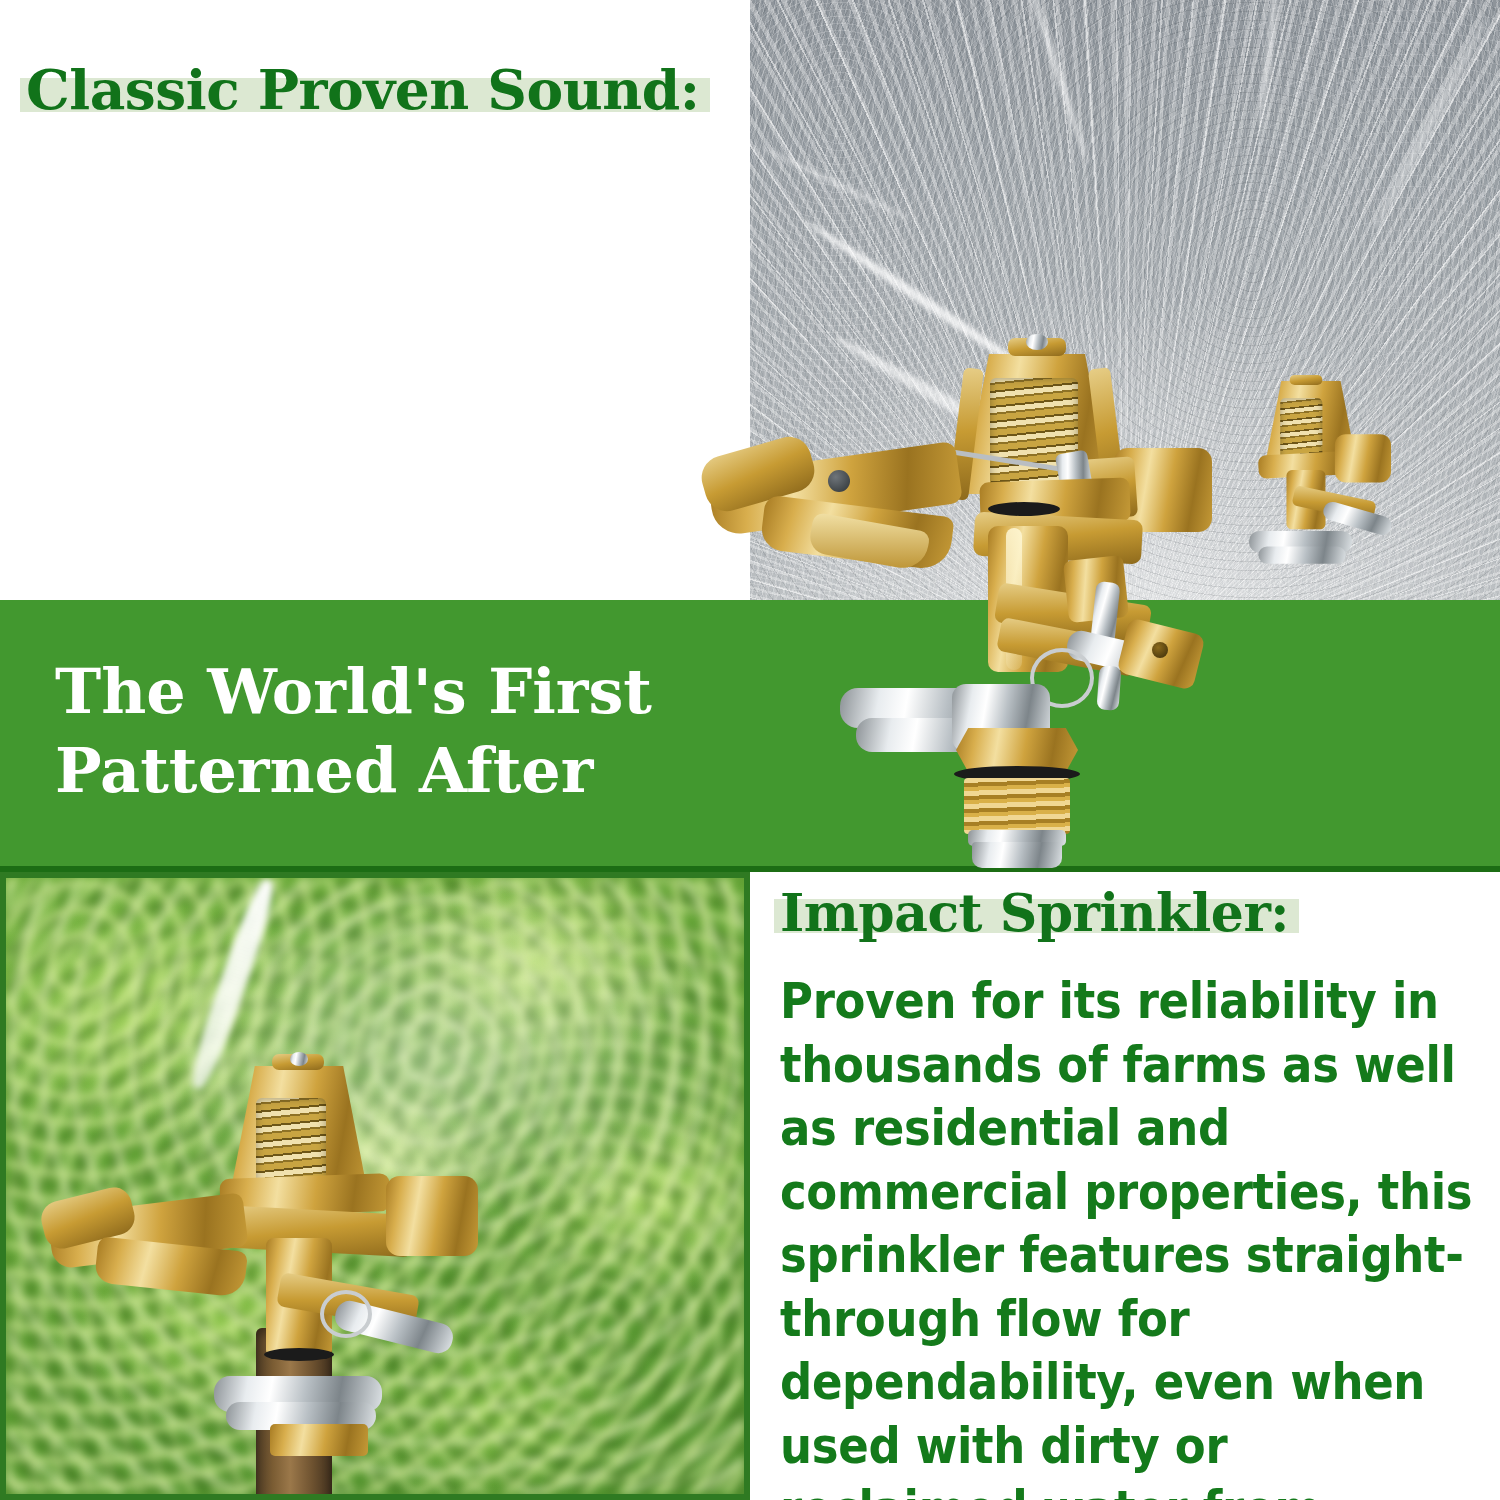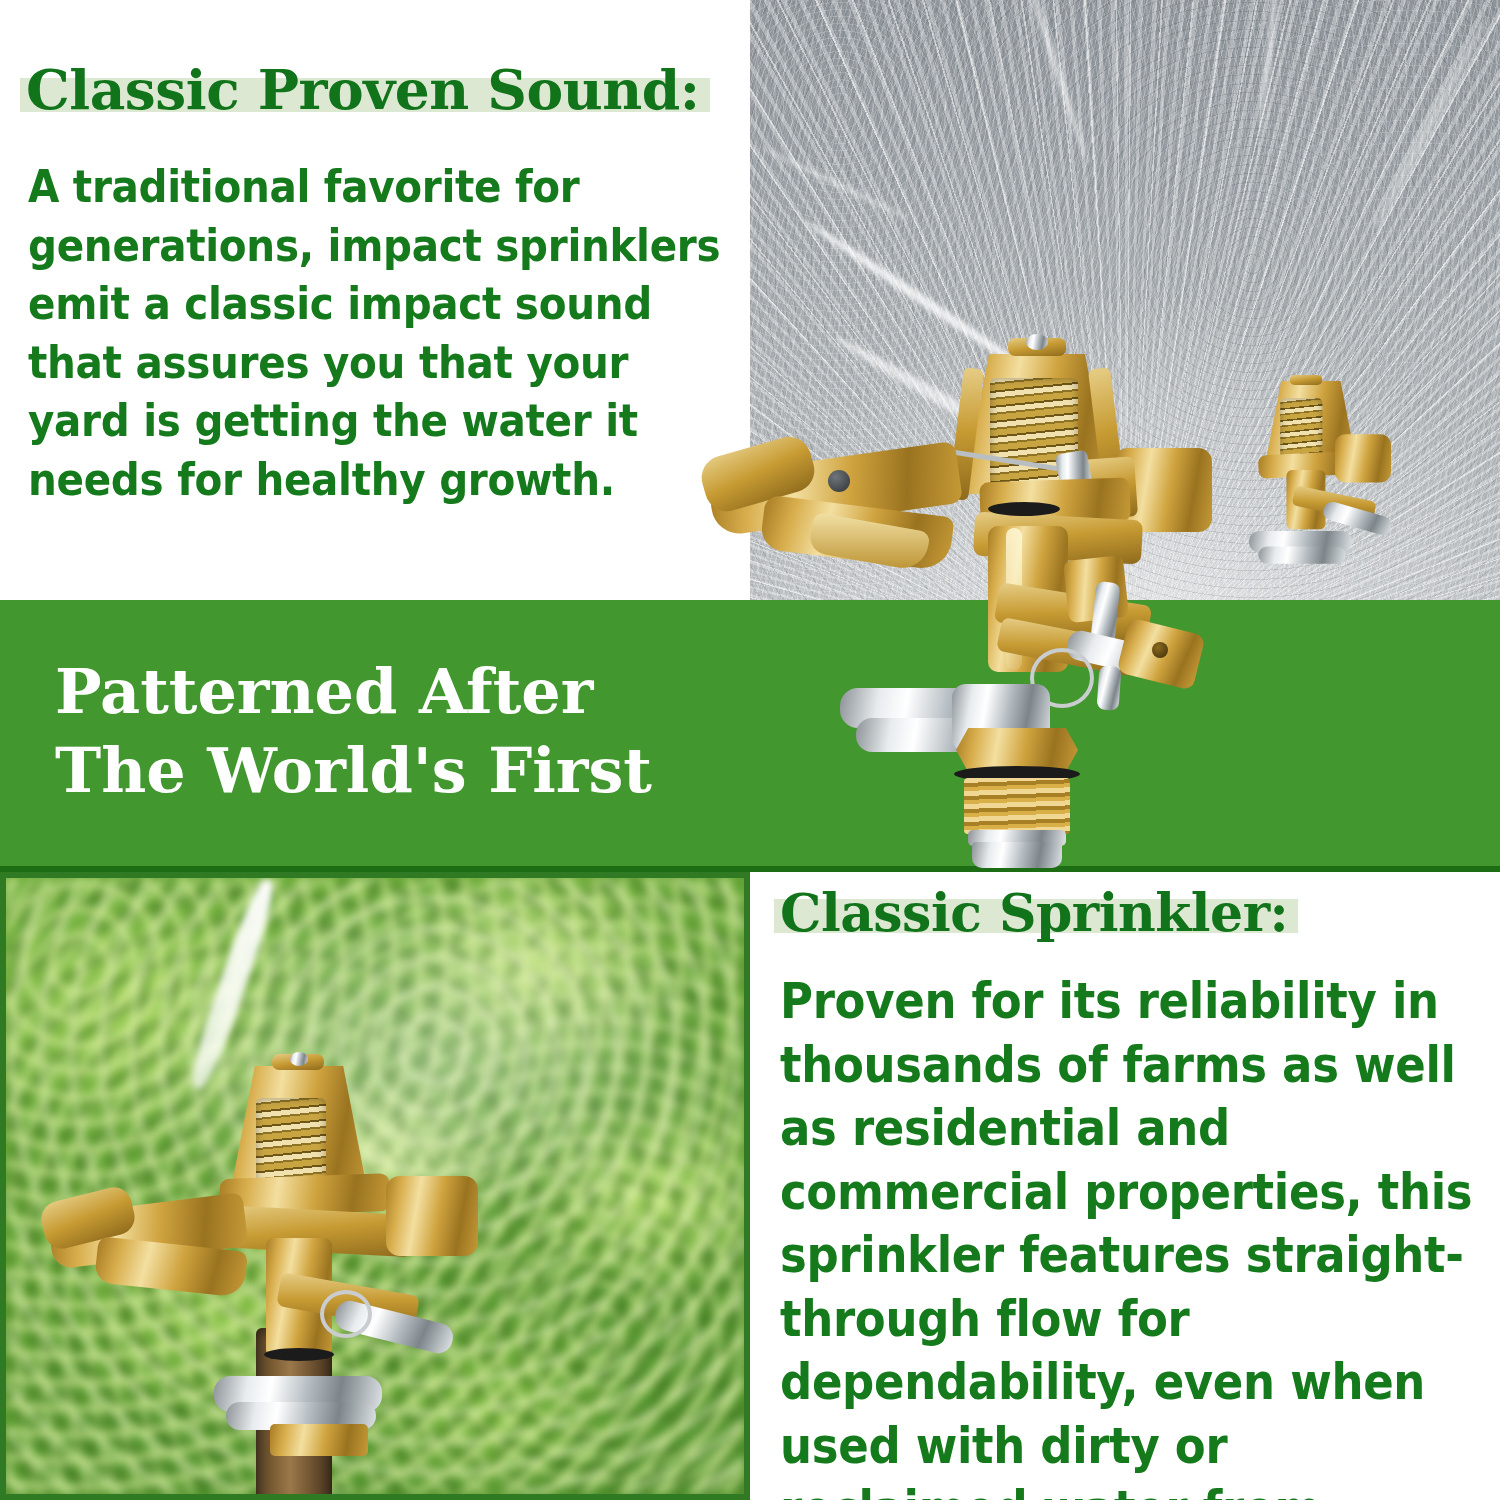--- a/index.html
+++ b/index.html
@@ -140,39 +140,38 @@
 </head>
 <body>
 
 <div id="root">
 
   <div class="panel" id="tl-panel">
     <div class="heading" id="tl-heading">
       <span class="hl"></span>
       <span class="txt">Classic Proven Sound:</span>
     </div>
-    <div id="tl-body">A traditional favorite for generations,  impact sprinklers emit a classic impact sound that assures you that your yard is getting the water it needs for healthy growth.</div>
   </div>
 
   <div class="panel" id="tr-photo">
     <div class="speck"></div>
     <div class="grain"></div>
     <div class="streak" style="left:30px;top:300px;width:300px;height:10px;transform:rotate(34deg);"></div>
     <div class="streak" style="left:60px;top:420px;width:360px;height:14px;transform:rotate(30deg);opacity:.8;"></div>
     <div class="streak" style="left:200px;top:60px;width:210px;height:7px;transform:rotate(72deg);opacity:.7;"></div>
     <div class="streak" style="left:430px;top:40px;width:180px;height:6px;transform:rotate(96deg);opacity:.65;"></div>
     <div class="streak" style="left:560px;top:120px;width:240px;height:8px;transform:rotate(118deg);opacity:.6;"></div>
     <div class="streak" style="left:0px;top:180px;width:170px;height:6px;transform:rotate(26deg);opacity:.55;"></div>
   </div>
 
   <div class="panel" id="banner"></div>
   <div id="banner-rule"></div>
   <div id="banner-heading">
+    <div>The World's First</div>
     <div>Patterned After</div>
-    <div>The World's First</div>
   </div>
 
   <div class="panel" id="bl-photo">
     <div class="frame">
       <div class="leafnoise"></div>
       <div class="mist"></div>
       <div class="jet"></div>
       <div class="pipe"></div>
 
       <div class="sp" style="left:28px;top:180px;width:420px;height:420px;">
@@ -201,21 +200,21 @@
         <div class="sp chrome" style="left:180px;top:318px;width:168px;height:36px;border-radius:16px;"></div>
         <div class="sp chrome" style="left:192px;top:344px;width:150px;height:28px;border-radius:14px;"></div>
         <div class="sp brass" style="left:236px;top:366px;width:98px;height:32px;border-radius:5px;"></div>
       </div>
     </div>
   </div>
 
   <div class="panel" id="br-panel">
     <div class="heading" id="br-heading">
       <span class="hl"></span>
-      <span class="txt">Classic Sprinkler:</span>
+      <span class="txt">Impact Sprinkler:</span>
     </div>
     <div id="br-body">Proven for its reliability in thousands of farms as well as residential and commercial properties, this sprinkler features straight-through flow for dependability, even when used with dirty or reclaimed water from ponds and canals.</div>
   </div>
 
   <div id="sprinkler-second">
     <div class="sp bell brass" style="left:38px;top:4px;transform:scale(.86);transform-origin:0 0;"></div>
     <div class="sp bellcap brass-l" style="left:70px;top:-4px;width:42px;height:13px;"></div>
     <div class="sp spring" style="left:58px;top:26px;width:54px;height:84px;"></div>
     <div class="sp arm brass" style="left:30px;top:96px;width:130px;height:30px;transform:rotate(-3deg);"></div>
     <div class="sp paddle brass" style="left:128px;top:72px;width:72px;height:62px;"></div>

